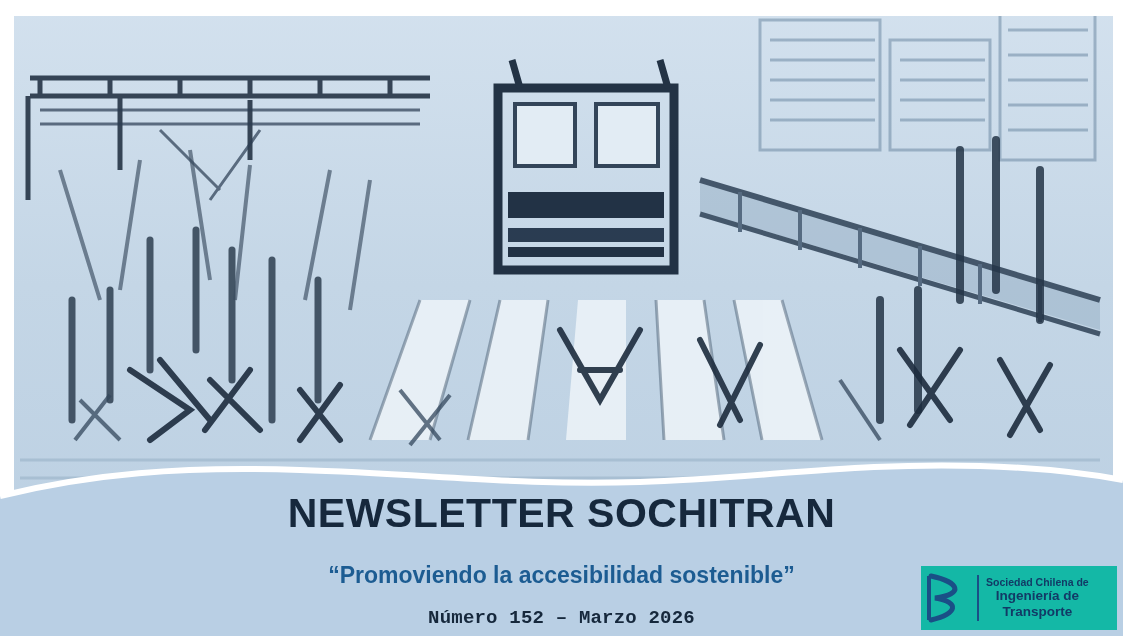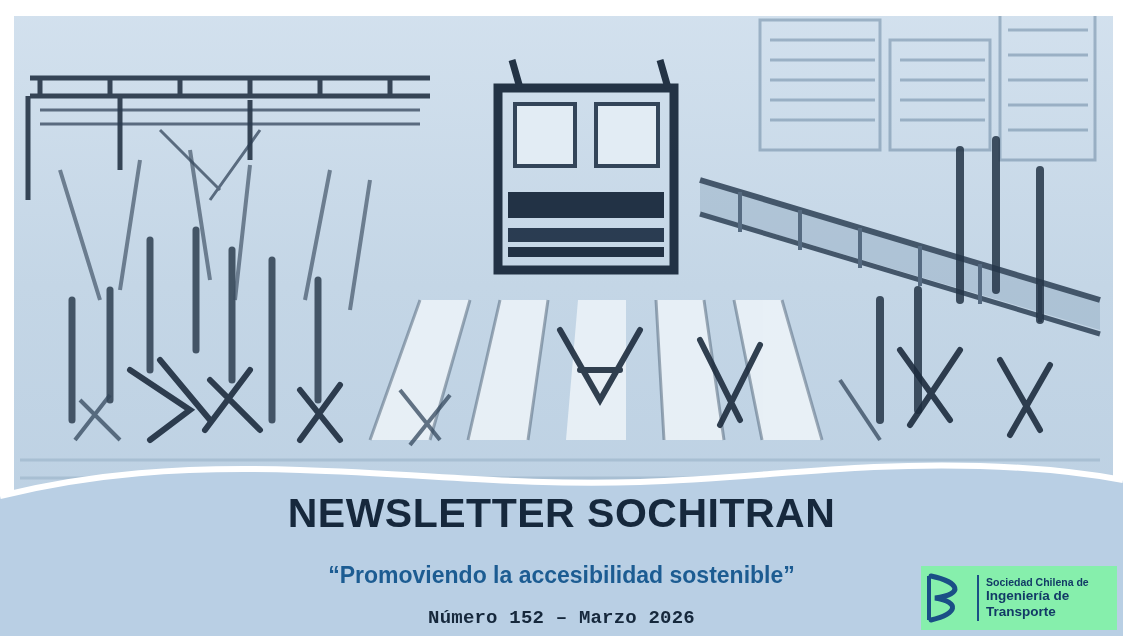--- a/index.html
+++ b/index.html
@@ -97,21 +97,21 @@
     font-family: Liberation Mono, monospace;
   }
 
   
   .logo {
     position: absolute;
     right: 6px;
     bottom: 6px;
     width: 196px;
     height: 64px;
-    background: #86efac;
+    background: #14b8a6;
     display: flex;
     align-items: center;
     z-index: 4;
   }
   .logo-mark {
     width: 56px;
     height: 58px;
     flex: 0 0 56px;
     display: flex;
     align-items: center;
@@ -131,20 +131,21 @@
   }
   .logo-line1 {
     font-size: 10.5px;
     font-weight: bold;
     color: #123a66;
   }
   .logo-line2, .logo-line3 {
     font-size: 13.5px;
     font-weight: bold;
     color: #123a66;
+    text-align: center;
   }
 </style>
 </head>
 <body>
 
 <div class="page">
 
   <div class="illustration">
     <svg class="illus-svg" viewBox="0 0 1123 520" preserveAspectRatio="none">
       <defs>

